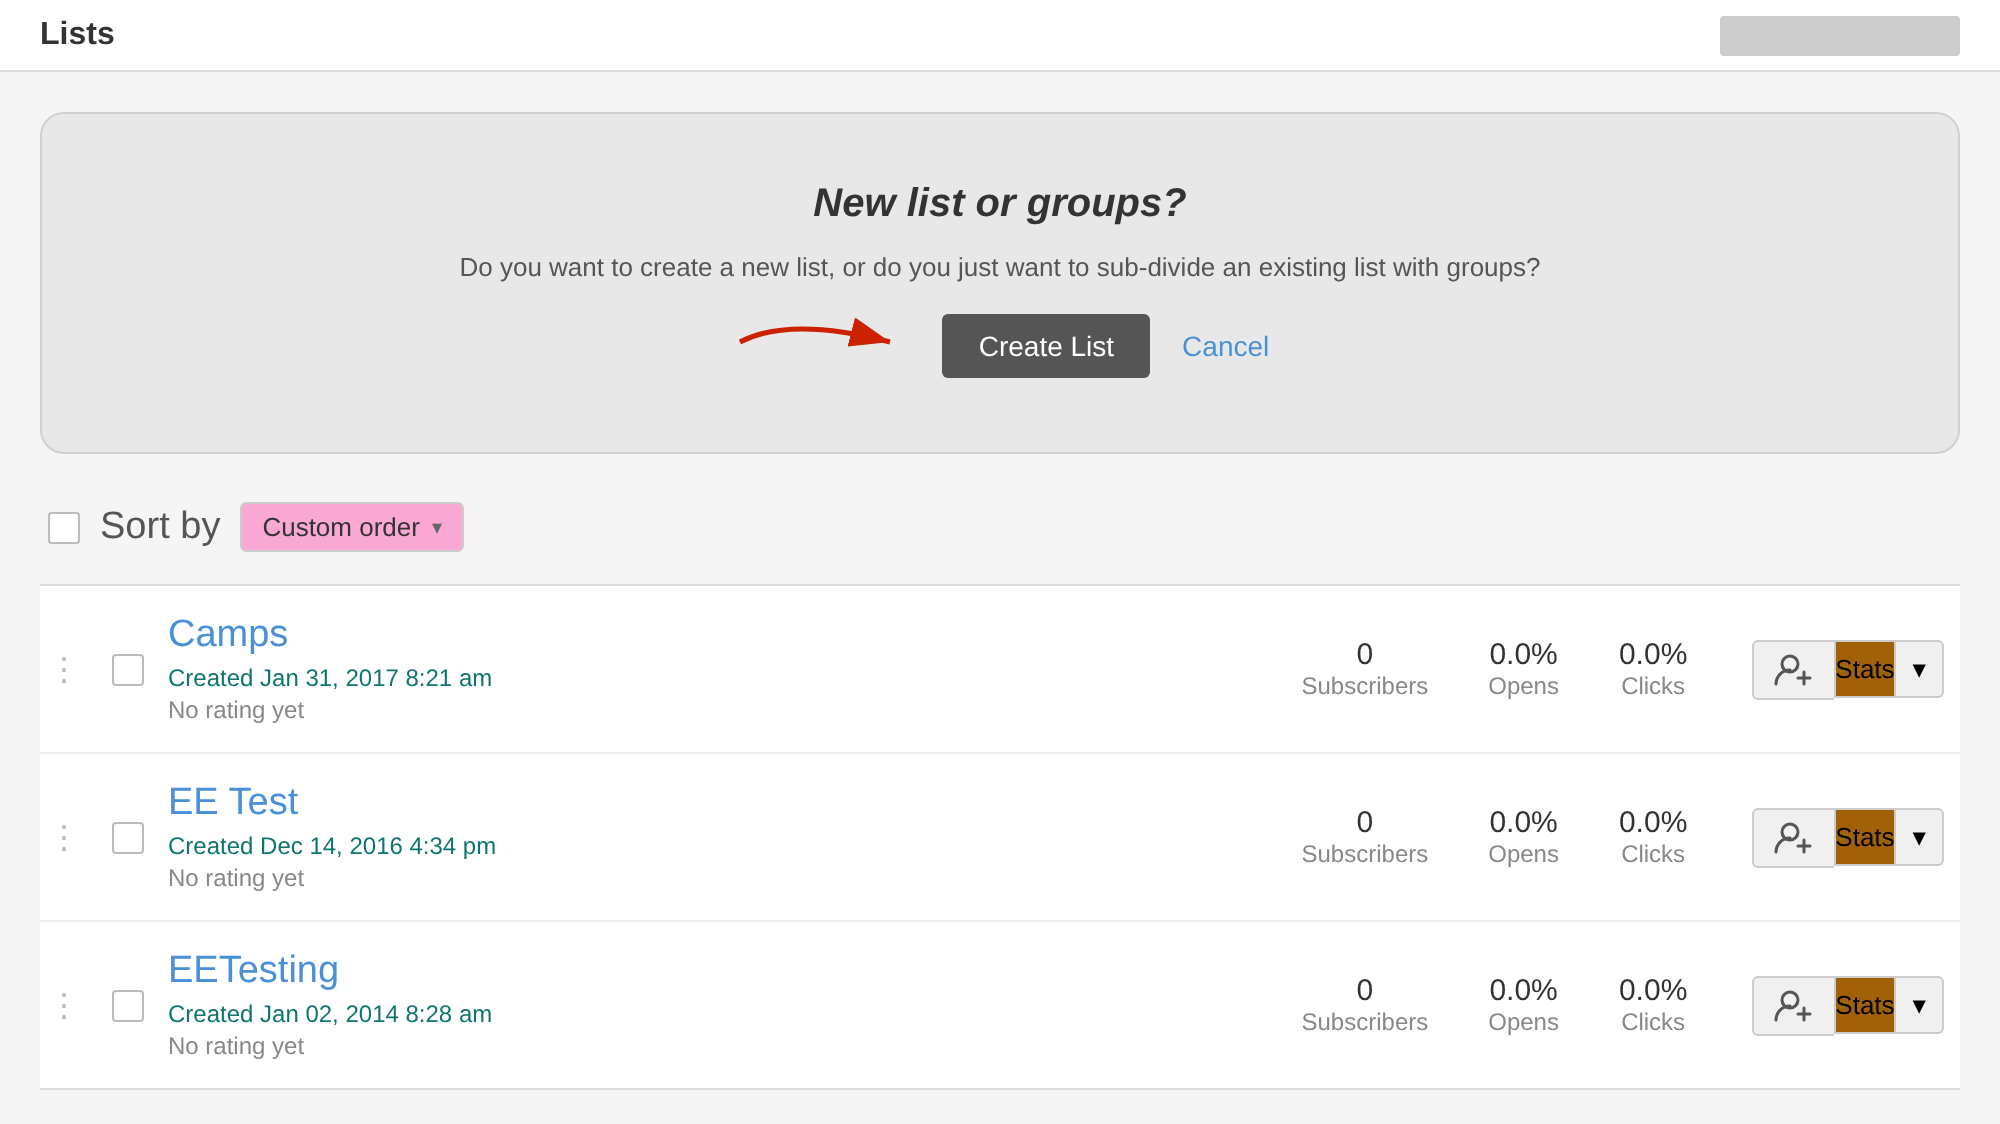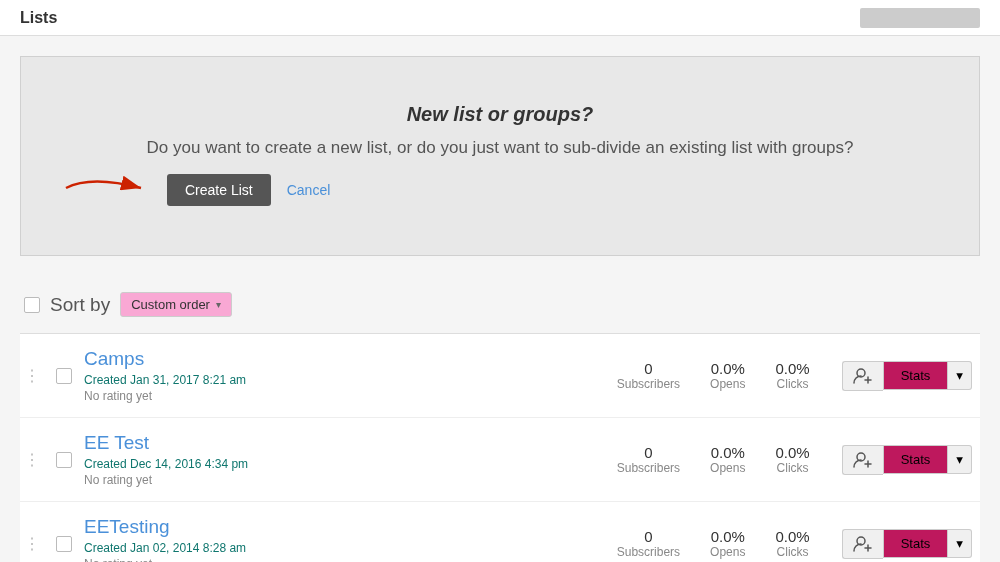--- a/index.html
+++ b/index.html
@@ -29,49 +29,49 @@
       height: 20px;
       border-radius: 2px;
     }
     .main-content {
       padding: 20px;
       max-width: 1000px;
     }
     .banner {
       background: #e8e8e8;
       border: 1px solid #d0d0d0;
-      border-radius: 0;
-      padding: 46px 40px;
+      border-radius: 12px;
+      padding: 34px 40px;
       text-align: center;
-      margin-bottom: 36px;
+      margin-bottom: 24px;
     }
     .banner-title {
       font-size: 20px;
       font-style: italic;
       margin-bottom: 12px;
       font-weight: 600;
     }
     .banner-desc {
-      font-size: 17px;
+      font-size: 13px;
       color: #555;
       margin-bottom: 12px;
     }
     .banner-links {
       font-size: 14px;
       margin-bottom: 20px;
       color: #555;
     }
     .banner-links a {
       color: #4a90d9;
       text-decoration: none;
     }
     .banner-actions {
       display: flex;
       align-items: center;
-      justify-content: flex-start;
+      justify-content: center;
       gap: 16px;
       position: relative;
     }
     .btn-create-list {
       background: #555;
       color: #fff;
       border: none;
       border-radius: 3px;
       padding: 8px 18px;
       font-size: 14px;
@@ -193,24 +193,24 @@
       border: 1px solid #ccc;
       border-right: none;
       border-radius: 3px 0 0 3px;
       padding: 6px 10px;
       cursor: pointer;
       display: flex;
       align-items: center;
       justify-content: center;
     }
     .btn-stats {
-      background: #be185d;
+      background: #a16207;
       border: 1px solid #ccc;
       border-radius: 0;
-      padding: 6px 17px;
+      padding: 6px 0;
       cursor: pointer;
       font-size: 13px;
     }
     .btn-dropdown {
       background: #f0f0f0;
       border: 1px solid #ccc;
       border-left: none;
       border-radius: 0 3px 3px 0;
       padding: 6px 8px;
       cursor: pointer;

